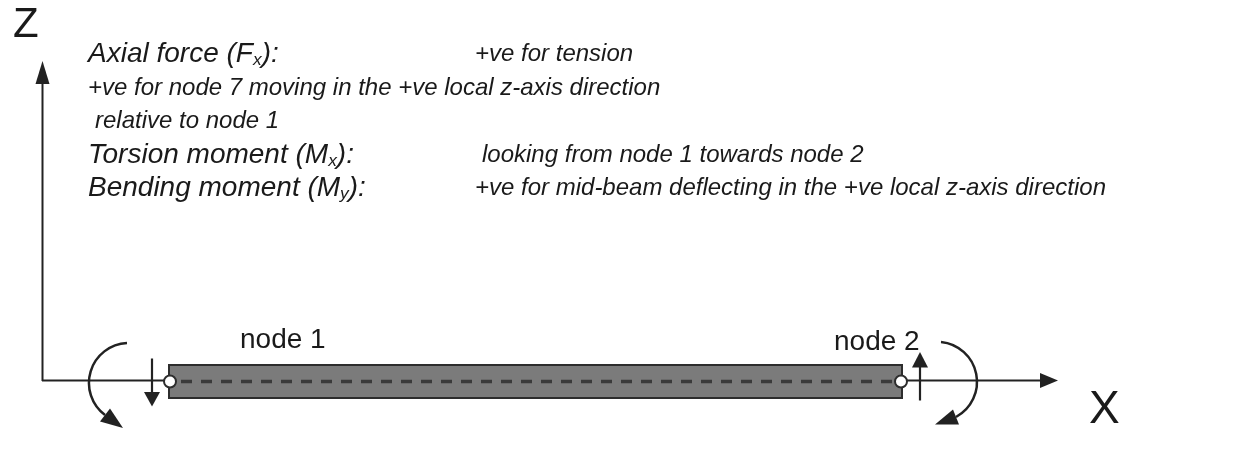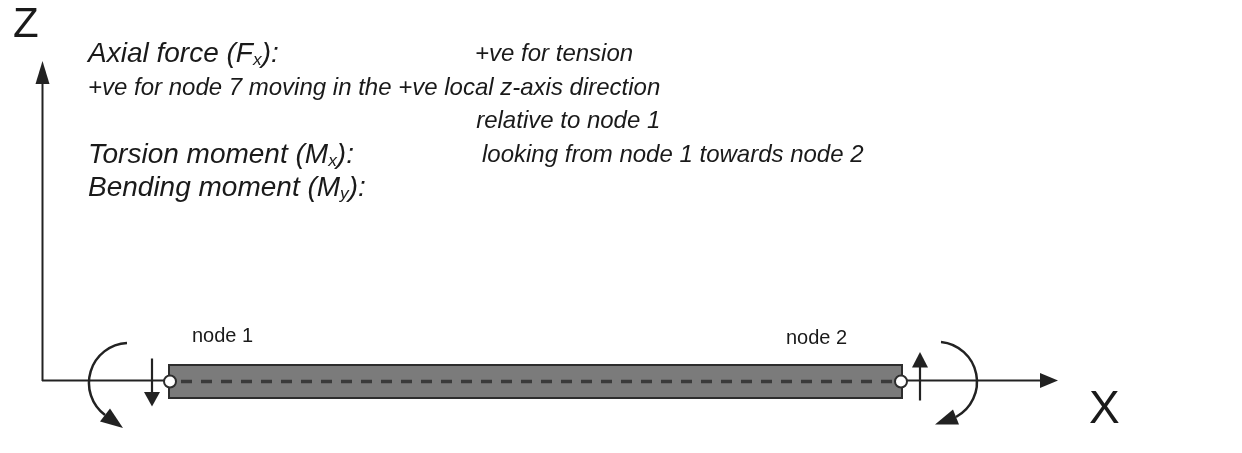--- a/index.html
+++ b/index.html
@@ -34,35 +34,35 @@
     vertical-align: baseline;
     position: relative;
     top: 0.18em;
   }
   .desc { display: flex; flex-direction: column; }
   .desc .line {
     font-size: 24px;
     line-height: 33.6px;
     white-space: nowrap;
   }
-  .desc .line.cont { padding-left: 7px; text-align: right; }
+  .desc .line.cont { padding-left: 7px; }
 
   
   svg.diagram { position: absolute; left: 0; top: 0; }
   .ink-line { stroke: #222222; stroke-width: 2; fill: none; }
   .ink-thin { stroke: #222222; stroke-width: 2.2; fill: none; }
   .ink-fill { fill: #222222; stroke: none; }
   .arc      { stroke: #222222; stroke-width: 2.5; fill: none; }
   .dashline { stroke: #3a3a3a; stroke-width: 3.5; fill: none; stroke-dasharray: 11 9; }
   .node-dot { fill: #ffffff; stroke: #2d2d2d; stroke-width: 2; }
 
   .axis-label { position: absolute; line-height: 1; }
   .axis-label.z { left: 13px;  top: 2px;   font-size: 42px; }
   .axis-label.x { left: 1089px; top: 384px; font-size: 46px; }
-  .node-label { position: absolute; font-size: 20px; line-height: 1; white-space: nowrap; }
+  .node-label { position: absolute; font-size: 28px; line-height: 1; white-space: nowrap; margin-left: 48px; }
   .node-label.n1 { left: 192px; top: 325px; }
   .node-label.n2 { left: 786px; top: 327px; }
 </style>
 </head>
 <body>
 
 <div class="canvas">
 
   <svg class="diagram" width="1242" height="453" viewBox="0 0 1242 453">
 
@@ -128,16 +128,19 @@
 
     <div class="conv-row">
       <div class="term"><span>Torsion moment (M</span><sub>x</sub><span>):</span></div>
       <div class="desc">
         <div class="line cont">looking from node 1 towards node 2</div>
       </div>
     </div>
 
     <div class="conv-row">
       <div class="term"><span>Bending moment (M</span><sub>y</sub><span>):</span></div>
+      <div class="desc">
+        <div class="line">+ve for mid-beam deflecting in the +ve local z-axis direction</div>
+      </div>
     </div>
 
   </div>
 </div>
 
 </body></html>

